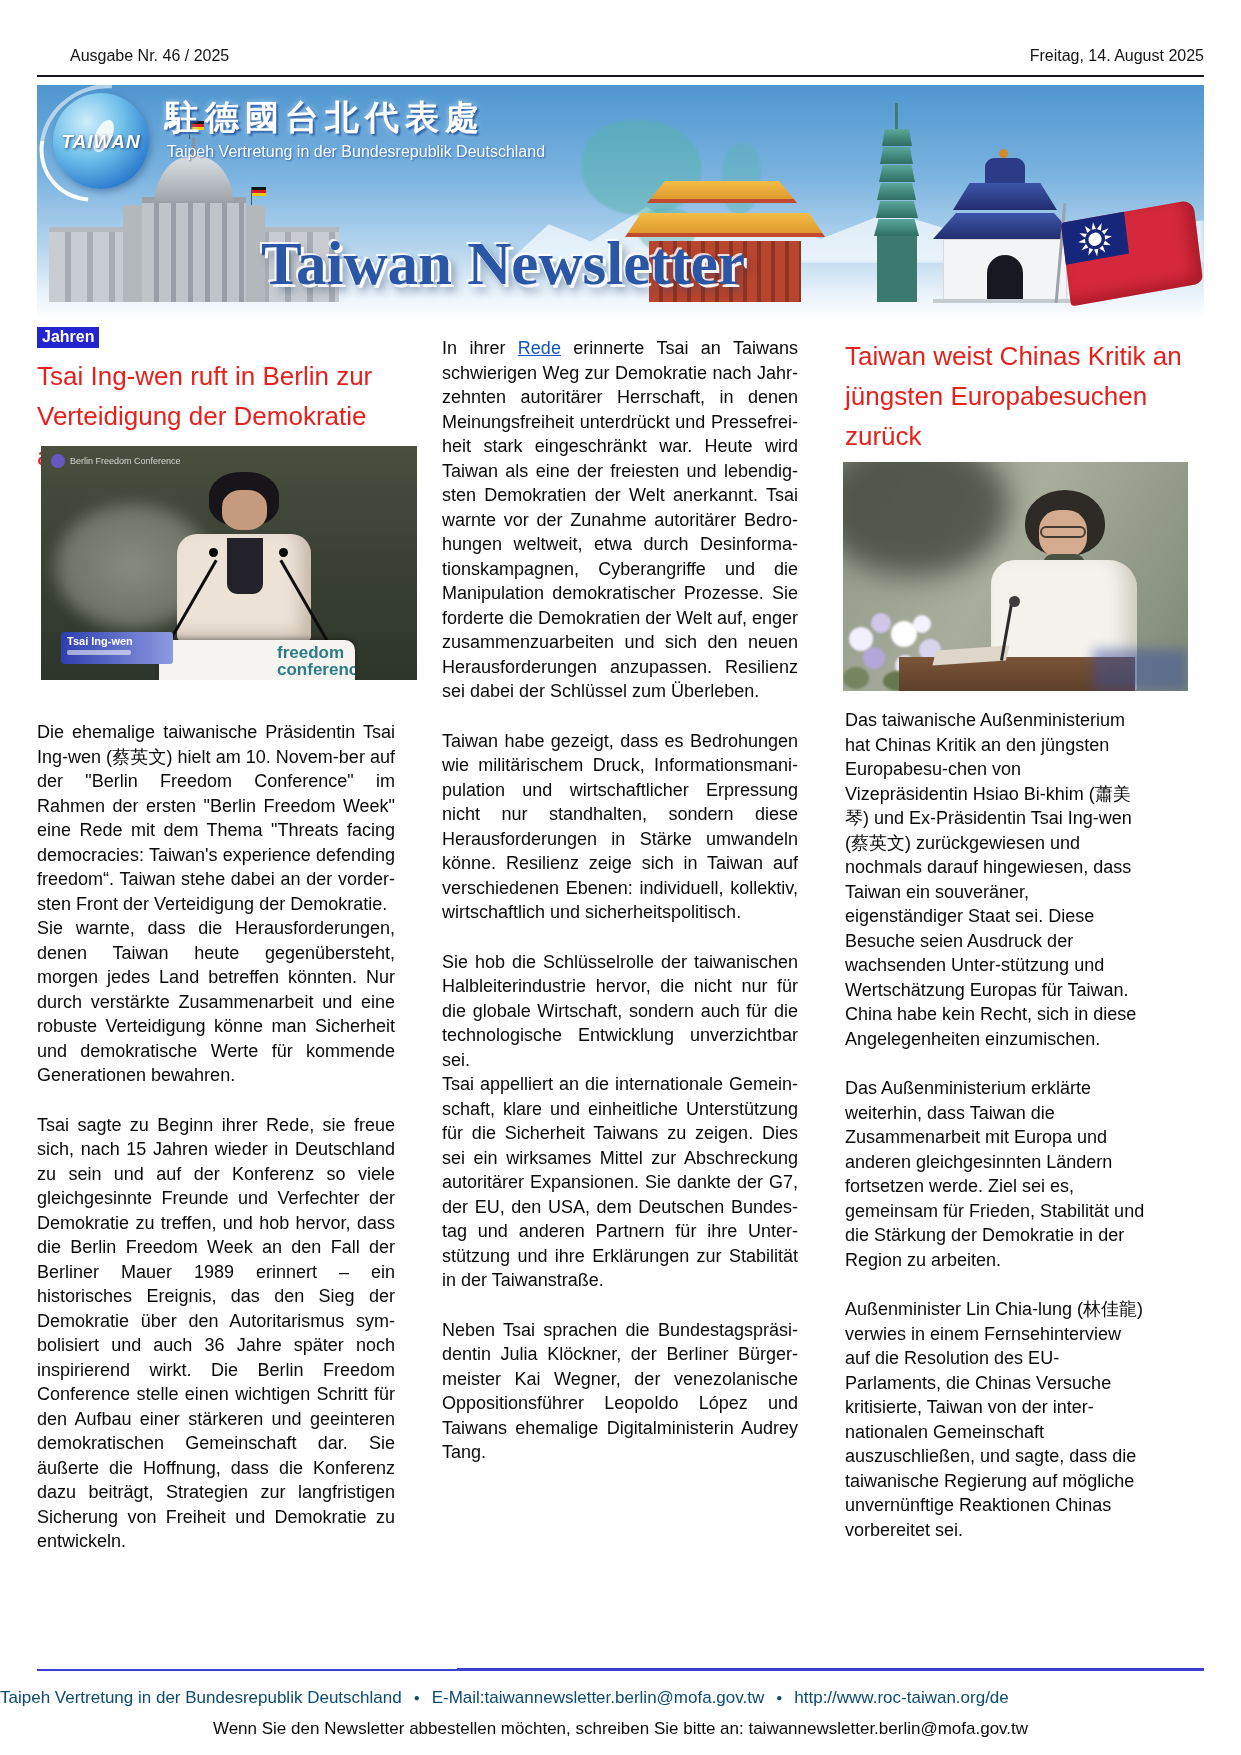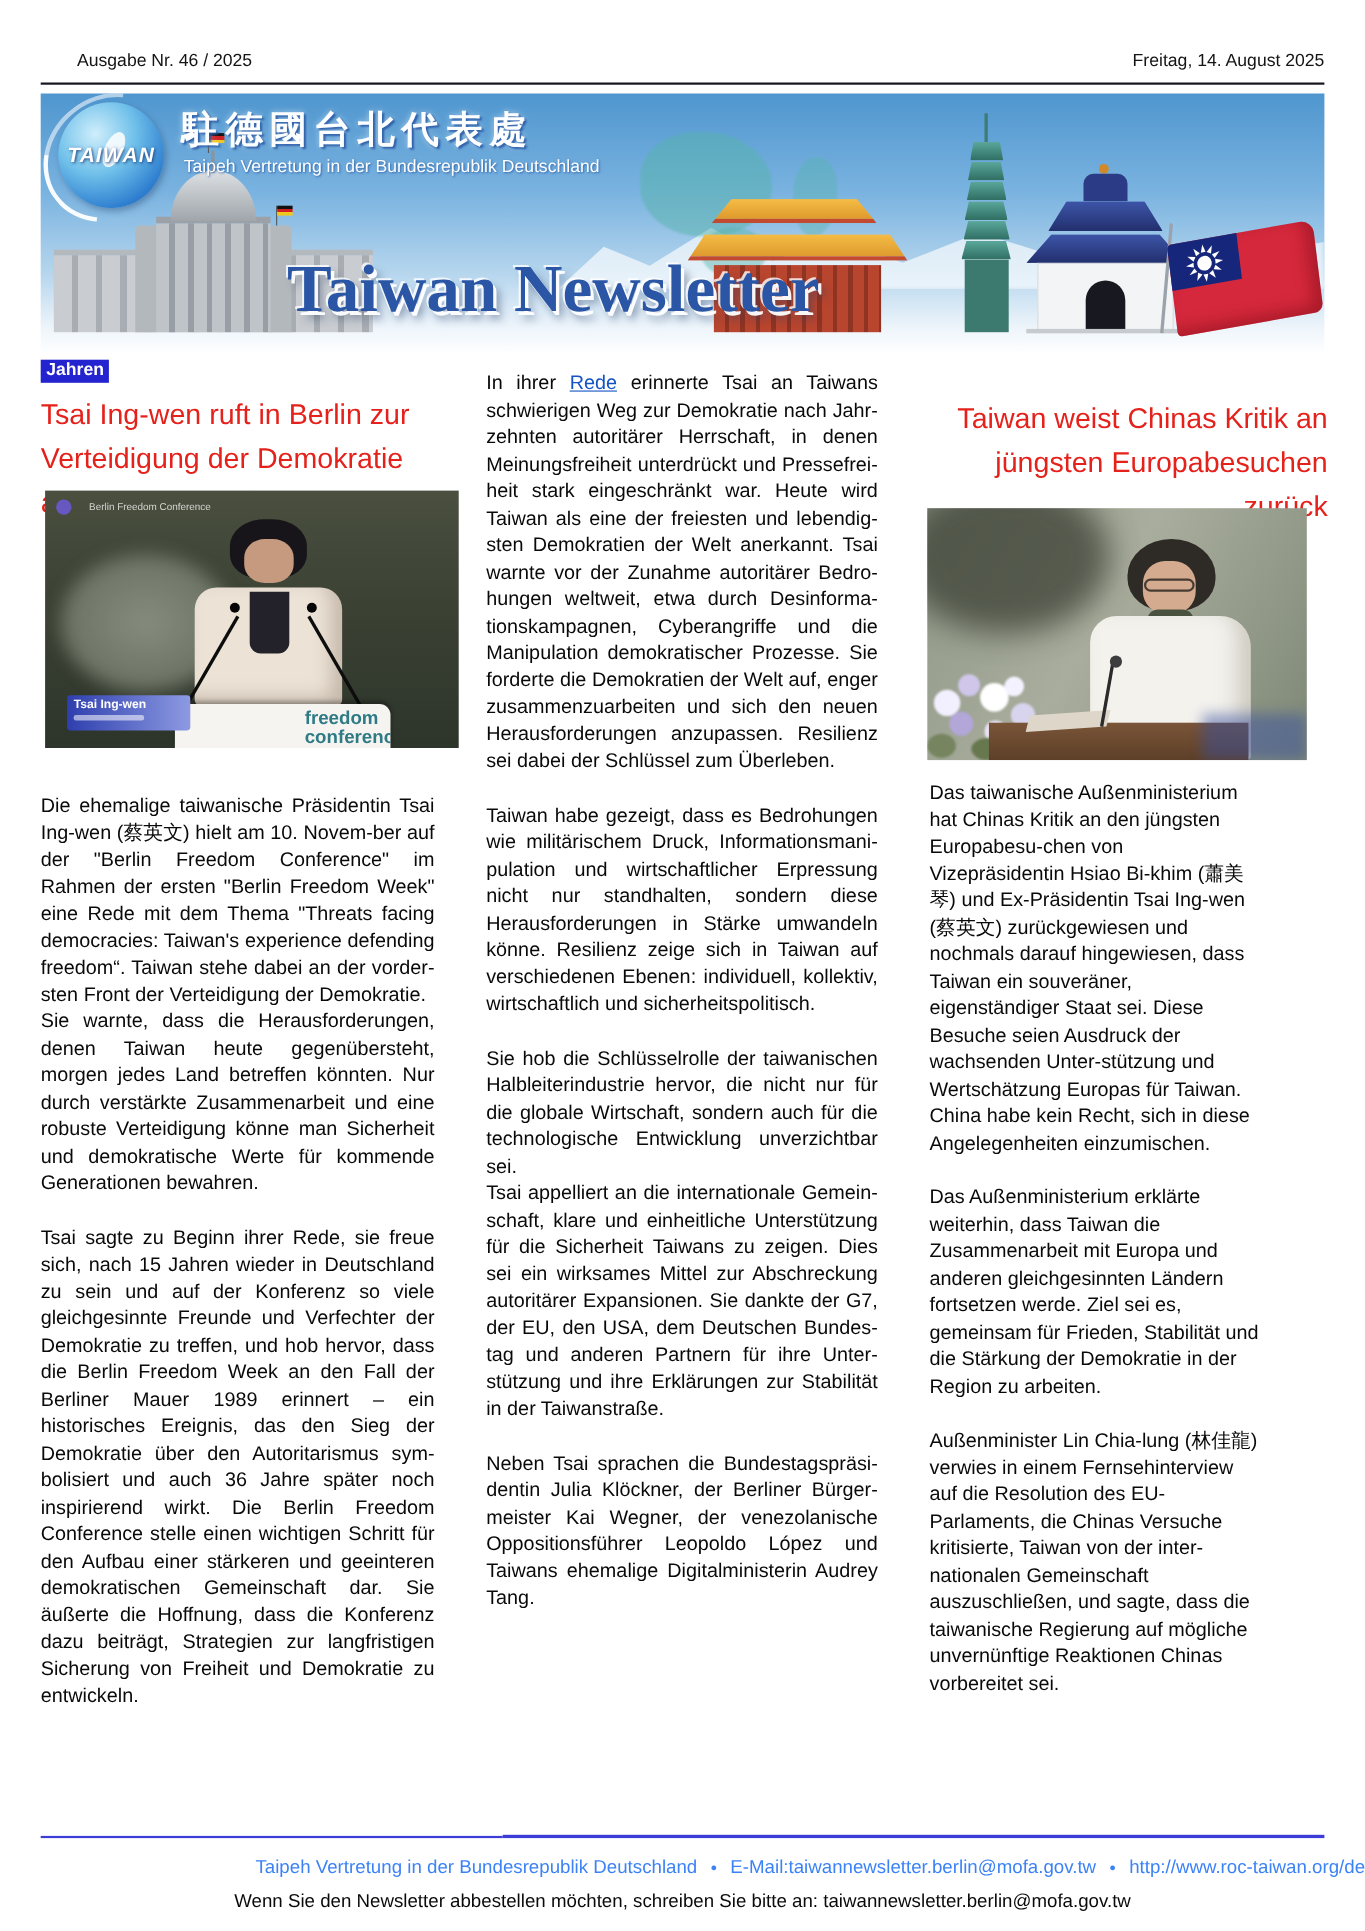--- a/index.html
+++ b/index.html
@@ -81,38 +81,38 @@
   .b-sub { position:absolute; left:130px; top:58px; font-size:16px; color:#ffffff; text-shadow:1px 1px 2px rgba(30,80,160,.8); }
   .b-title { position:absolute; left:224px; top:144px; white-space:nowrap; font-family:"Liberation Serif",serif;
     font-weight:bold; font-size:61px; color:#2a56a5;
     text-shadow:3px 3px 0 rgba(255,255,255,.95),-2px -2px 0 rgba(255,255,255,.8),6px 7px 8px rgba(40,60,100,.45); }
 
   
   .politik { position:absolute; left:37px; top:327px; background:#2323cf; color:#fff; font-weight:bold;
     font-size:16px; padding:1px 5px 2px; }
   .headline { position:absolute; color:#e5211b; font-size:26px; line-height:40px; font-weight:400; }
   #headline1 { left:37px; top:356px; width:372px; }
-  #headline3 { left:845px; top:360px; width:362px;text-align:right; }
+  #headline3 { left:845px; top:336px; width:362px; }
 
   
   .coltext { position:absolute; font-size:18px; line-height:24.5px; color:#090909; }
   #col1text { left:37px;  top:720px; width:358px; text-align:justify; }
   #col2text { left:442px; top:336px; width:356px; text-align:justify; }
   #col3text { left:845px; top:708px; width:352px; text-align:left; }
   #col3text p { white-space:pre-line; }
   .coltext p { margin:0; }
   .coltext p.gap { margin-top:25px; }
   a.bodylink { color:#1353c4; text-decoration:underline; }
 
   
   .photo1 { position:absolute; left:41px; top:446px; width:376px; height:234px; overflow:hidden;
     background:linear-gradient(180deg,#4a4f3f 0%,#3b4234 45%,#2d342a 100%); }
   .p1-blob { position:absolute; left:14px; top:58px; width:155px; height:125px; border-radius:50%;
     background:radial-gradient(#9aa092,#6a7162); filter:blur(8px); opacity:.8; }
-  .p1-wm { position:absolute; left:10px; top:8px; display:flex; align-items:center; gap:16px; }
+  .p1-wm { position:absolute; left:10px; top:8px; display:flex; align-items:center; gap:5px; }
   .p1-wm-logo { width:14px; height:14px; border-radius:50%; background:#6a5acf; opacity:.9; }
   .p1-wm-text { font-size:9px; color:rgba(255,255,255,.75); }
   .p1-hair { position:absolute; left:168px; top:26px; width:70px; height:54px; background:#17141a; border-radius:45% 45% 40% 40%; }
   .p1-face { position:absolute; left:181px; top:44px; width:45px; height:40px; background:#c59a7e; border-radius:42%; }
   .p1-jacket { position:absolute; left:136px; top:88px; width:134px; height:108px; background:#ece2d6;
     border-radius:20px 20px 6px 6px; box-shadow:inset -10px -8px 16px rgba(150,135,120,.45); }
   .p1-shirt { position:absolute; left:186px; top:92px; width:36px; height:56px; background:#23222b; border-radius:0 0 10px 10px; }
   .p1-mic { position:absolute; width:3px; height:95px; background:#0d0d0d; }
   .p1-mic.left  { left:150px; top:108px; transform:rotate(30deg); }
   .p1-mic.right { left:262px; top:108px; transform:rotate(-30deg); }
@@ -145,21 +145,21 @@
     transform:skewX(-18deg) rotate(-4deg); }
   .p2-mic { position:absolute; left:162px; bottom:30px; width:3px; height:58px; background:#2b2b2b; transform:rotate(10deg); }
   .p2-michead { position:absolute; left:166px; bottom:84px; width:11px; height:11px; border-radius:50%; background:#3d3d3d; }
   .p2-flowers { position:absolute; left:0; bottom:0; width:130px; height:100px; filter:blur(1px); }
   .p2-flowers i { position:absolute; display:block; border-radius:50%; }
   .p2-blue { position:absolute; right:0; bottom:0; width:95px; height:42px; background:#39509e; opacity:.5; filter:blur(6px); }
 
   
   .f-rule-l { position:absolute; left:37px;  top:1669px; width:420px; height:2px; background:#3c3cd6; }
   .f-rule-r { position:absolute; left:457px; top:1668px; width:747px; height:3px; background:#3c3cd6; }
-  .f-line1 { position:absolute; left:0; top:1688px; width:1241px; text-align:right; font-size:17px; color:#3b82f6; }
+  .f-line1 { position:absolute; left:0; top:1688px; width:1241px; text-align:left; font-size:17px; color:#0c4a6e; }
   .f-line2 { position:absolute; left:0; top:1719px; width:1241px; text-align:center; font-size:17px; color:#0a0a0a; }
   .f-bullet { font-size:10px; vertical-align:2px; margin:0 12px; }
 </style>
 </head>
 <body>
 
 <div class="page">
 
   <div class="mh-issue">Ausgabe Nr. 46 / 2025</div>
   <div class="mh-date">Freitag, 14. August 2025</div>

